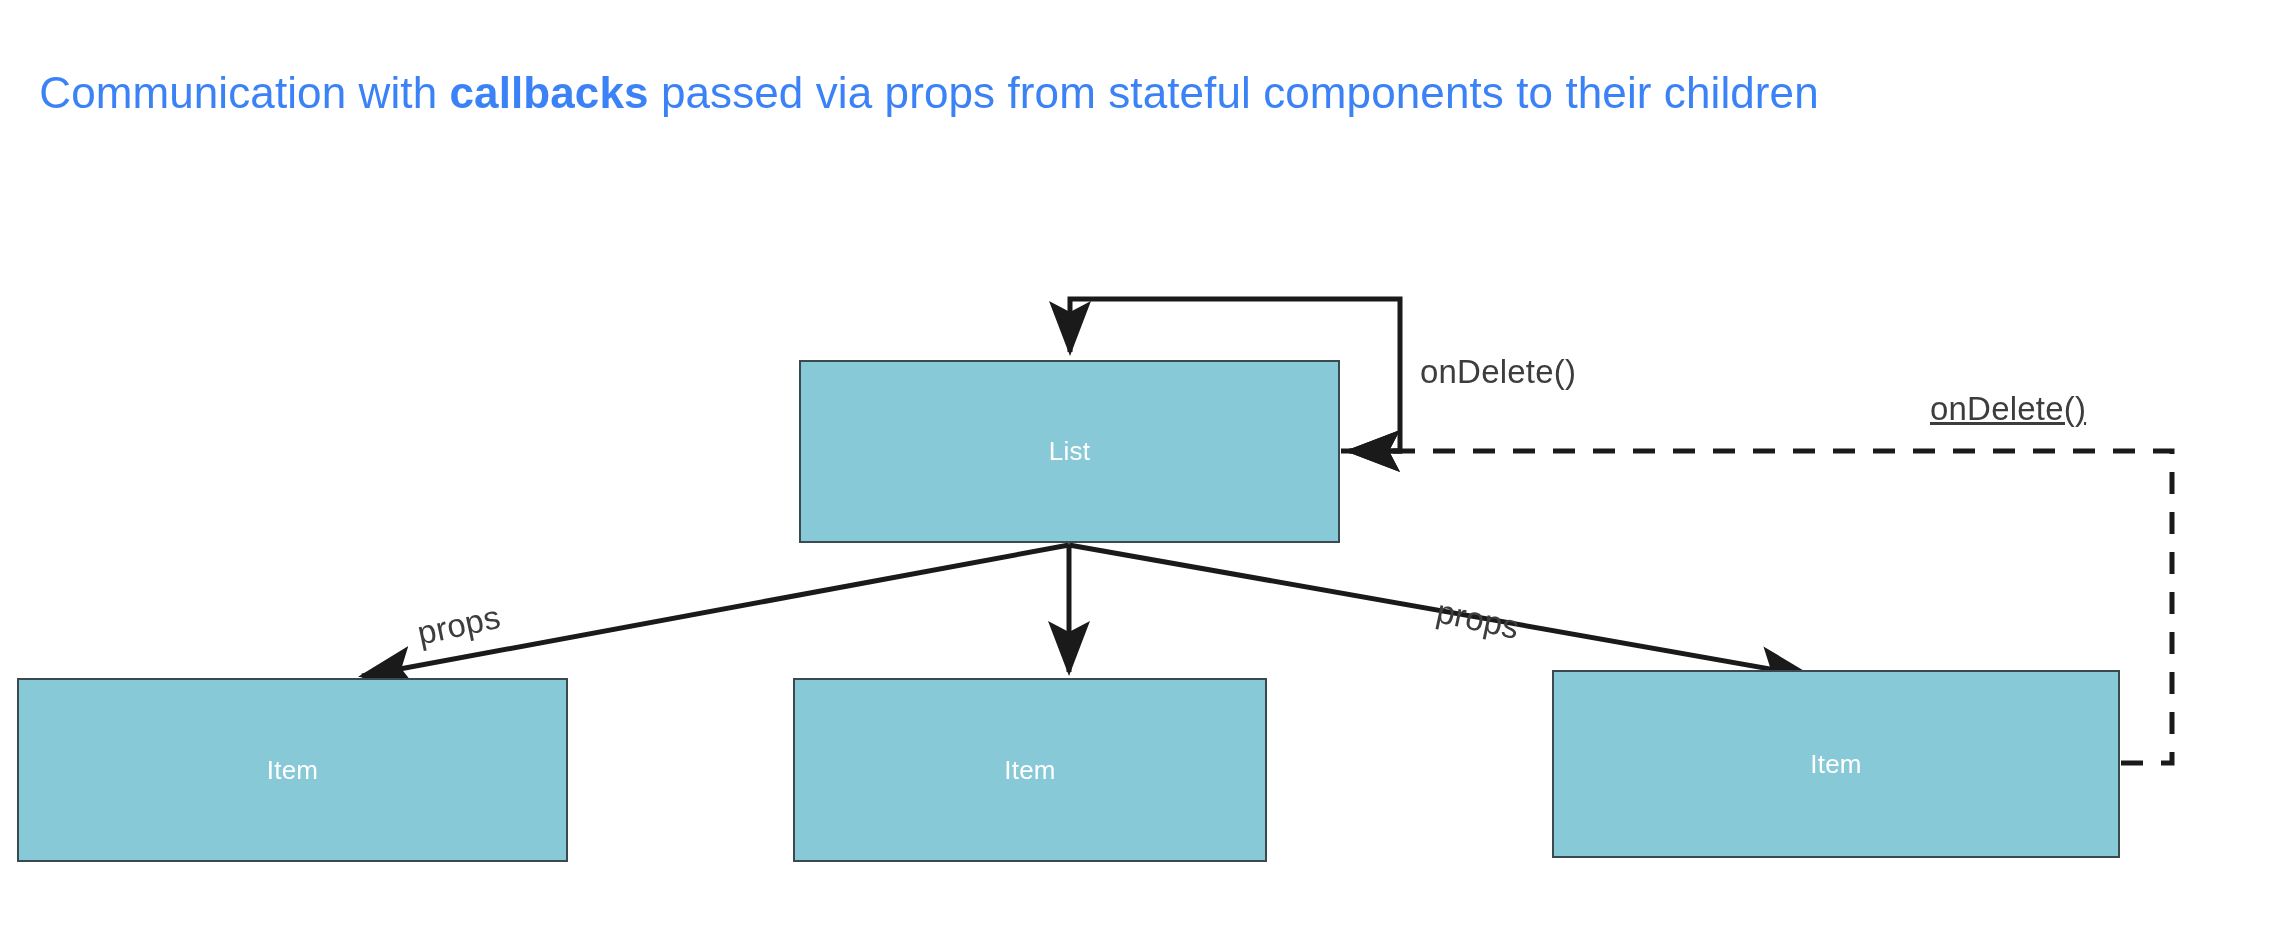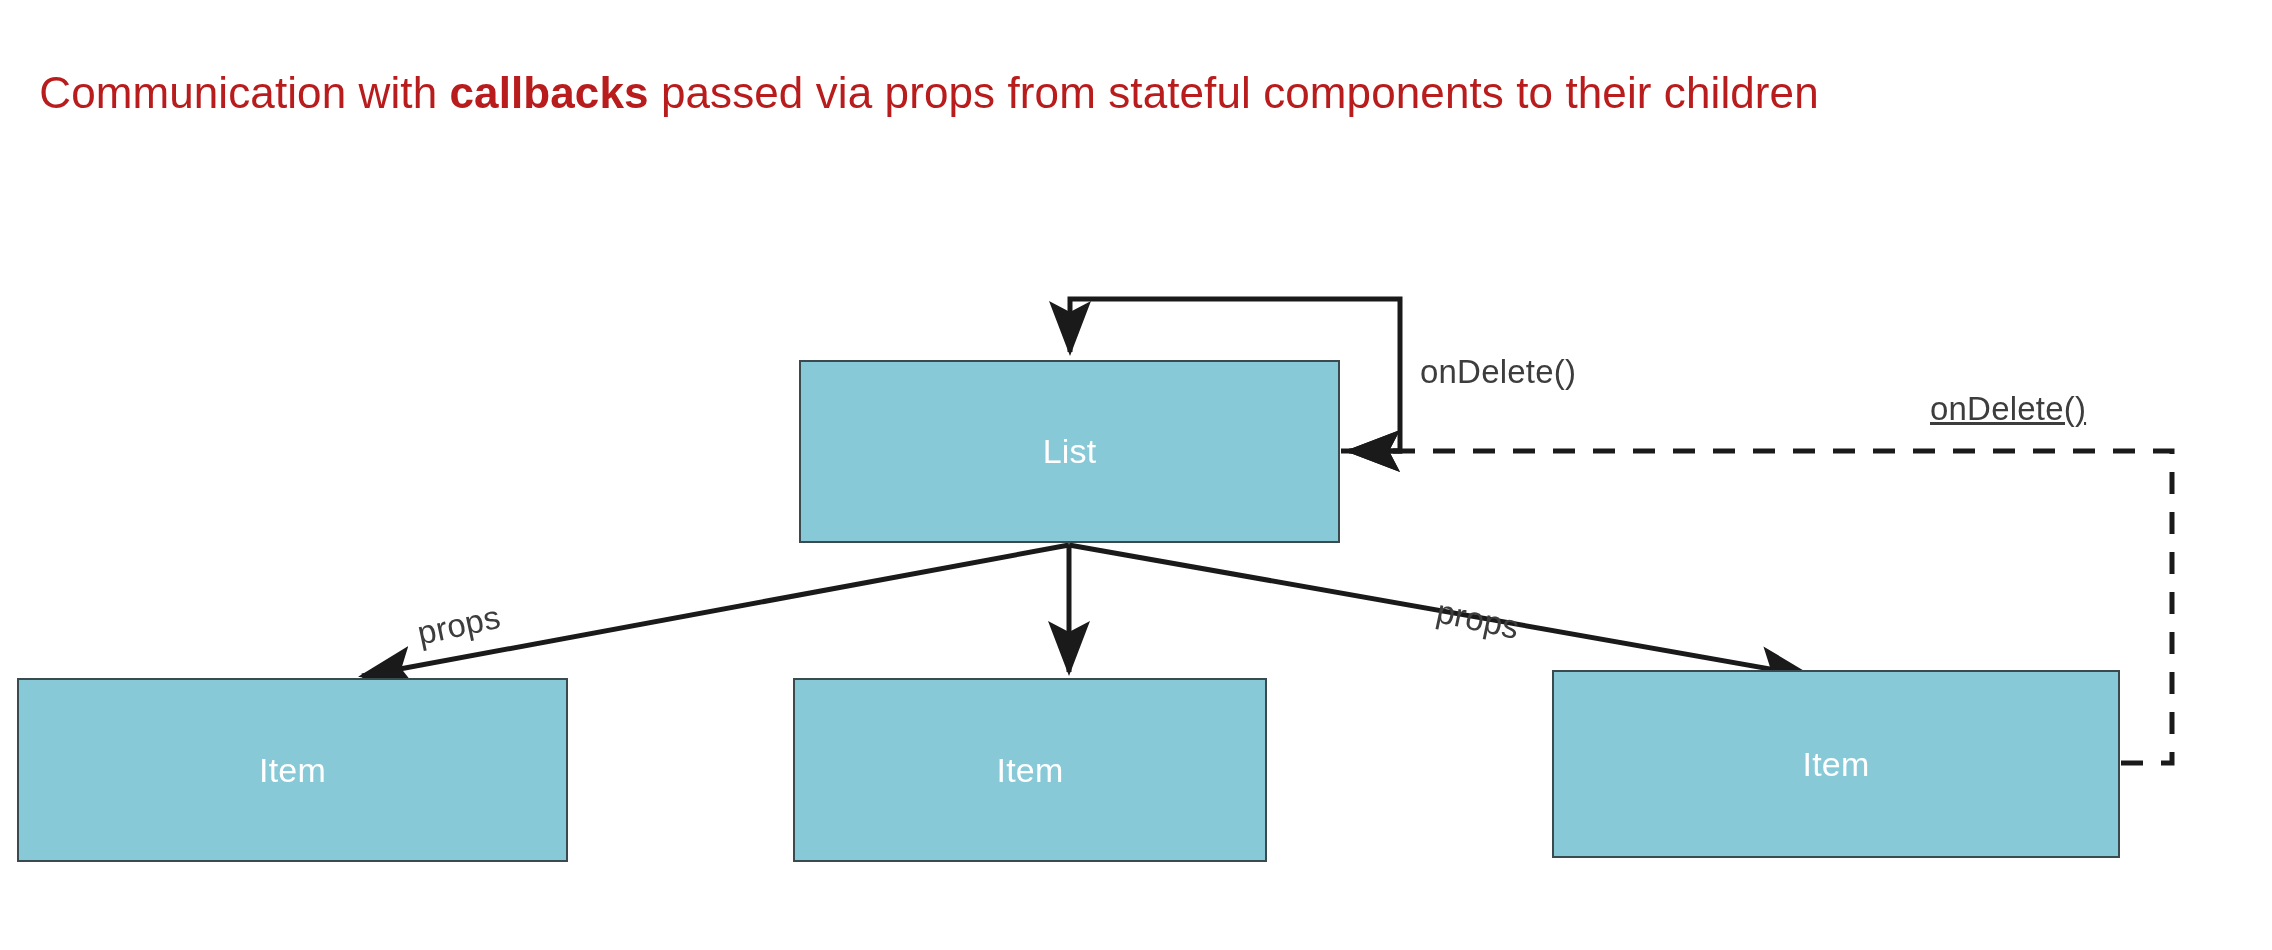--- a/index.html
+++ b/index.html
@@ -22,21 +22,21 @@
   }
   .title {
     position: absolute;
     left: 0;
     top: 62px;
     width: 1858px;
     text-align: center;
     font-family: "Liberation Sans", sans-serif;
     font-size: 44px;
     line-height: 62px;
-    color: #b91c1c;
+    color: #3b82f6;
     font-weight: 400;
     letter-spacing: 0.1px;
   }
   .title b {
     font-weight: 700;
   }
   .title .line2 { display: block; }
   svg.diagram {
     position: absolute;
     left: 0;
@@ -48,21 +48,21 @@
     position: absolute;
     background: #88c9d8;
     border: 2px solid #3a4a4f;
     box-sizing: border-box;
     display: flex;
     align-items: center;
     justify-content: center;
   }
   .node-label {
     font-family: "Liberation Sans", sans-serif;
-    font-size: 34px;
+    font-size: 26px;
     color: #ffffff;
     font-weight: 400;
     letter-spacing: 0.2px;
     pointer-events: none;
   }
   .edge-label {
     position: absolute;
     font-family: "Liberation Sans", sans-serif;
     font-size: 33px;
     color: #3d3d3d;

